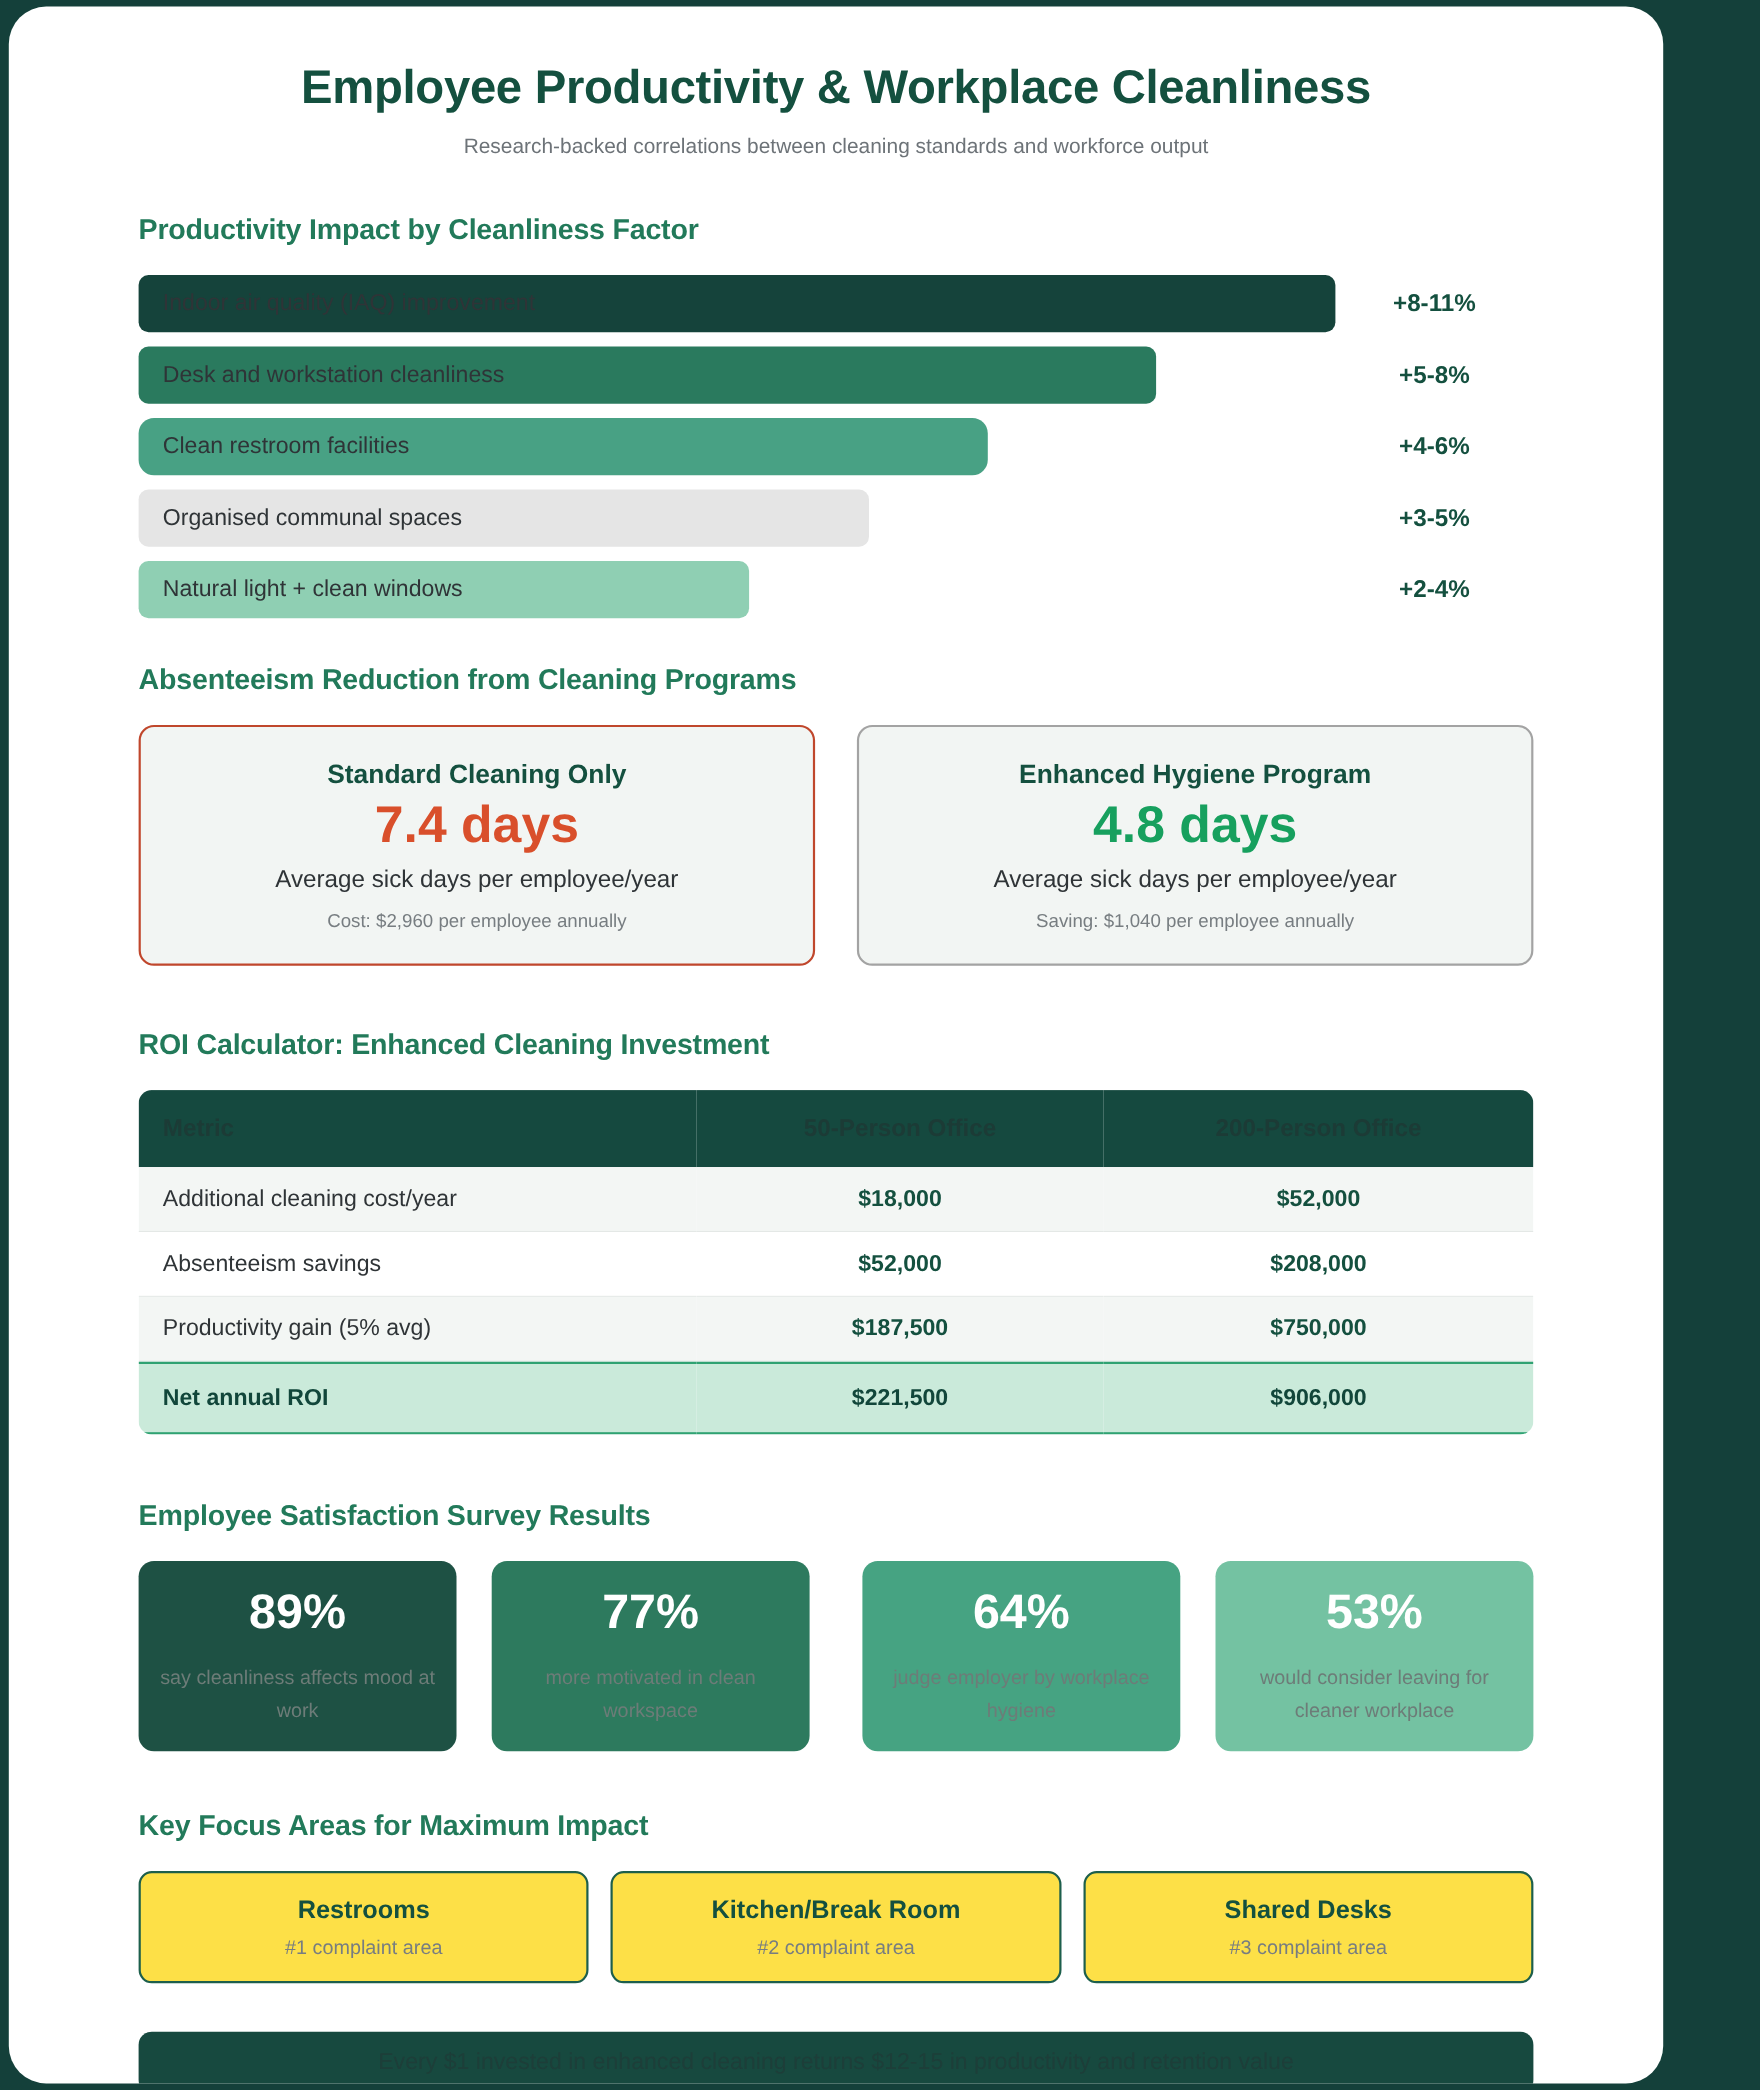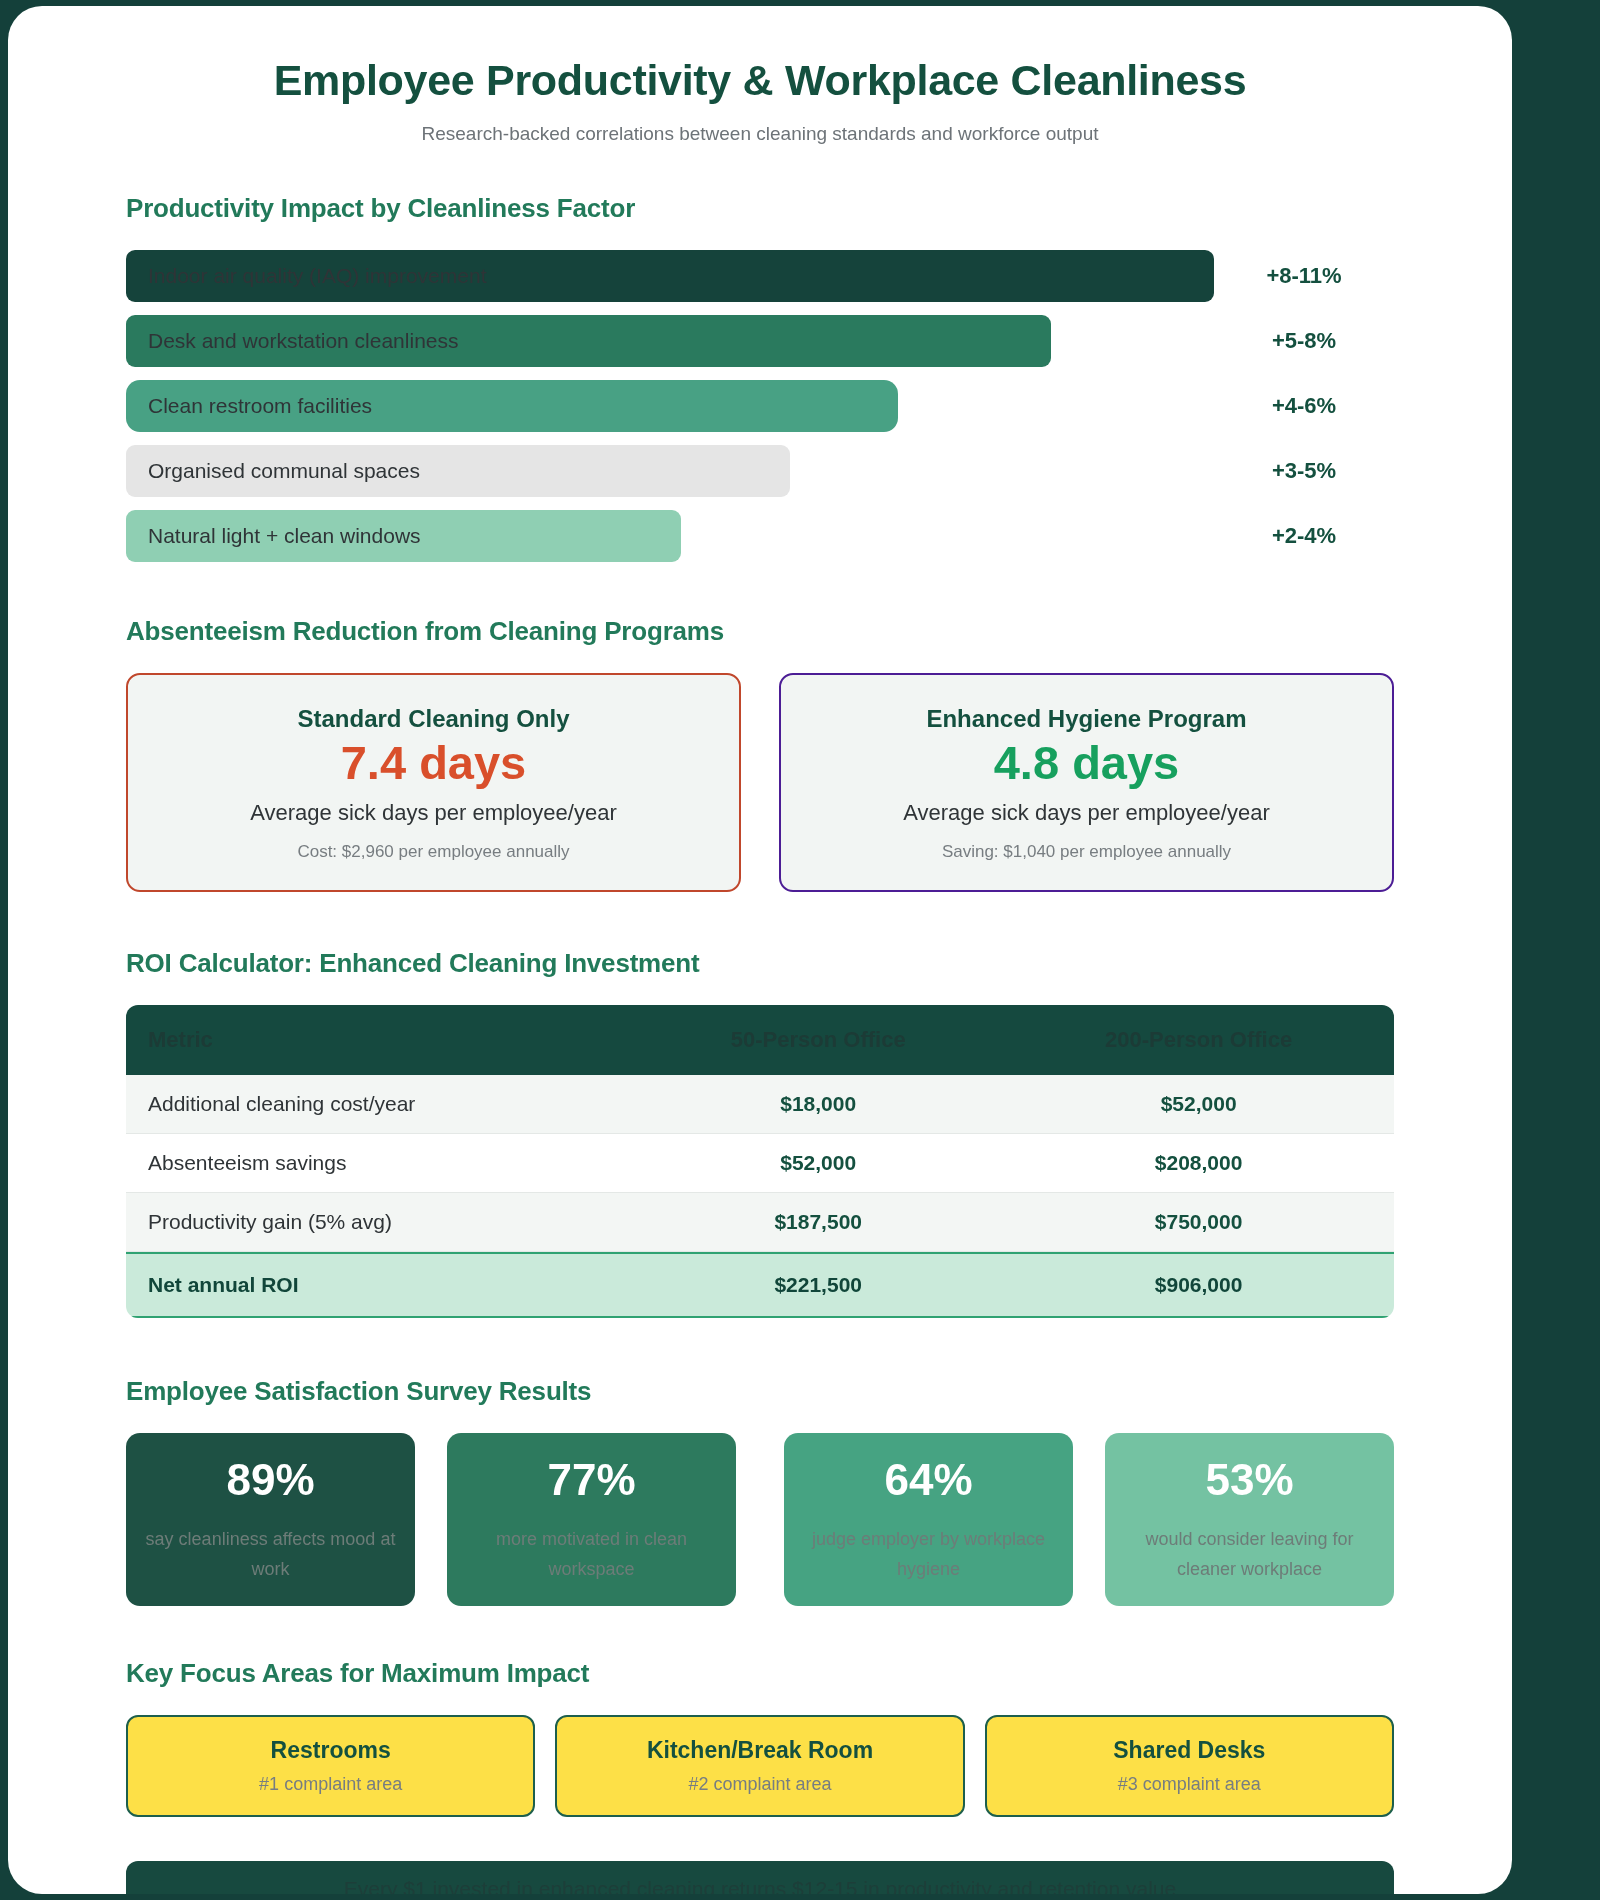--- a/index.html
+++ b/index.html
@@ -47,21 +47,21 @@
 
   
   .section-heading {
     font-size: 26px;
     font-weight: bold;
     color: #227a5a;
     margin: 0 0 26px 0;
     letter-spacing: -0.2px;
   }
   .sec-bars    { margin-top: 48px; }
-  .sec-absent  { margin-top: 54px; }
+  .sec-absent  { margin-top: 40px; }
   .sec-roi     { margin-top: 56px; }
   .sec-survey  { margin-top: 58px; }
   .sec-focus   { margin-top: 52px; }
 
   
   .bar-row {
     display: flex;
     align-items: center;
     margin-bottom: 13px;
     height: 52px;
@@ -97,21 +97,21 @@
   }
   .absent-card {
     flex: 1;
     background: #f2f5f3;
     border-radius: 14px;
     padding: 30px 20px 28px 20px;
     text-align: center;
     box-sizing: border-box;
   }
   .absent-card.standard { border: 2px solid #c0472c; }
-  .absent-card.enhanced { border: 2px solid #4c1d95; }
+  .absent-card.enhanced { border: 2px solid #a3a3a3; }
   .absent-label {
     font-size: 24px;
     font-weight: bold;
     color: #14503f;
     margin-bottom: 2px;
   }
   .absent-number {
     font-size: 47px;
     font-weight: bold;
     line-height: 1.2;

